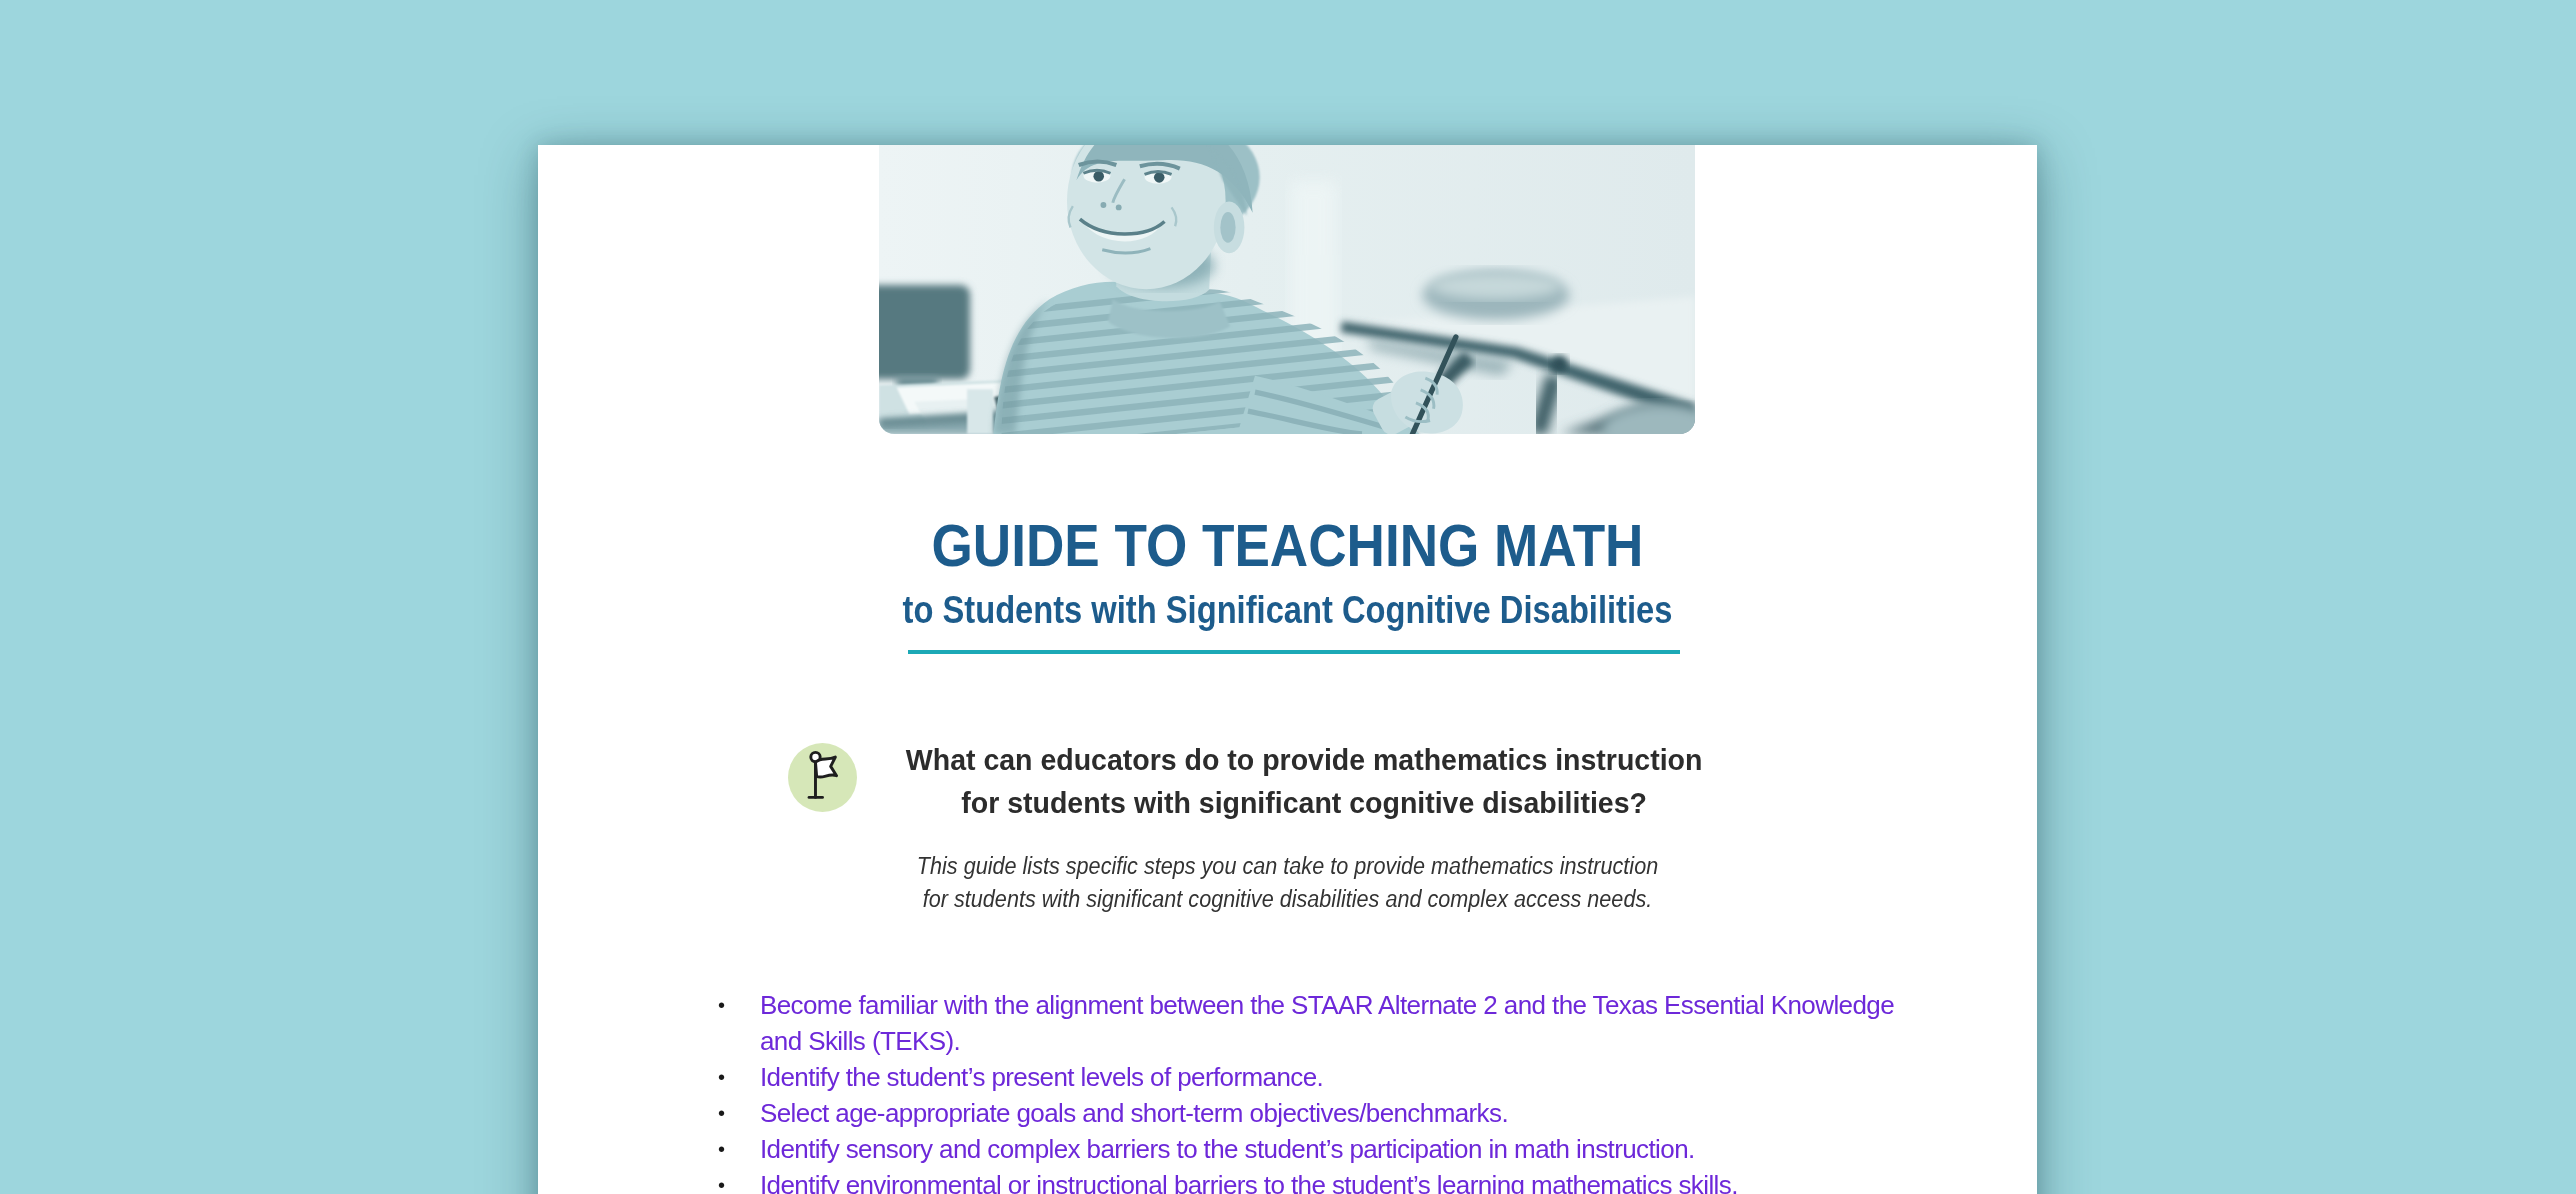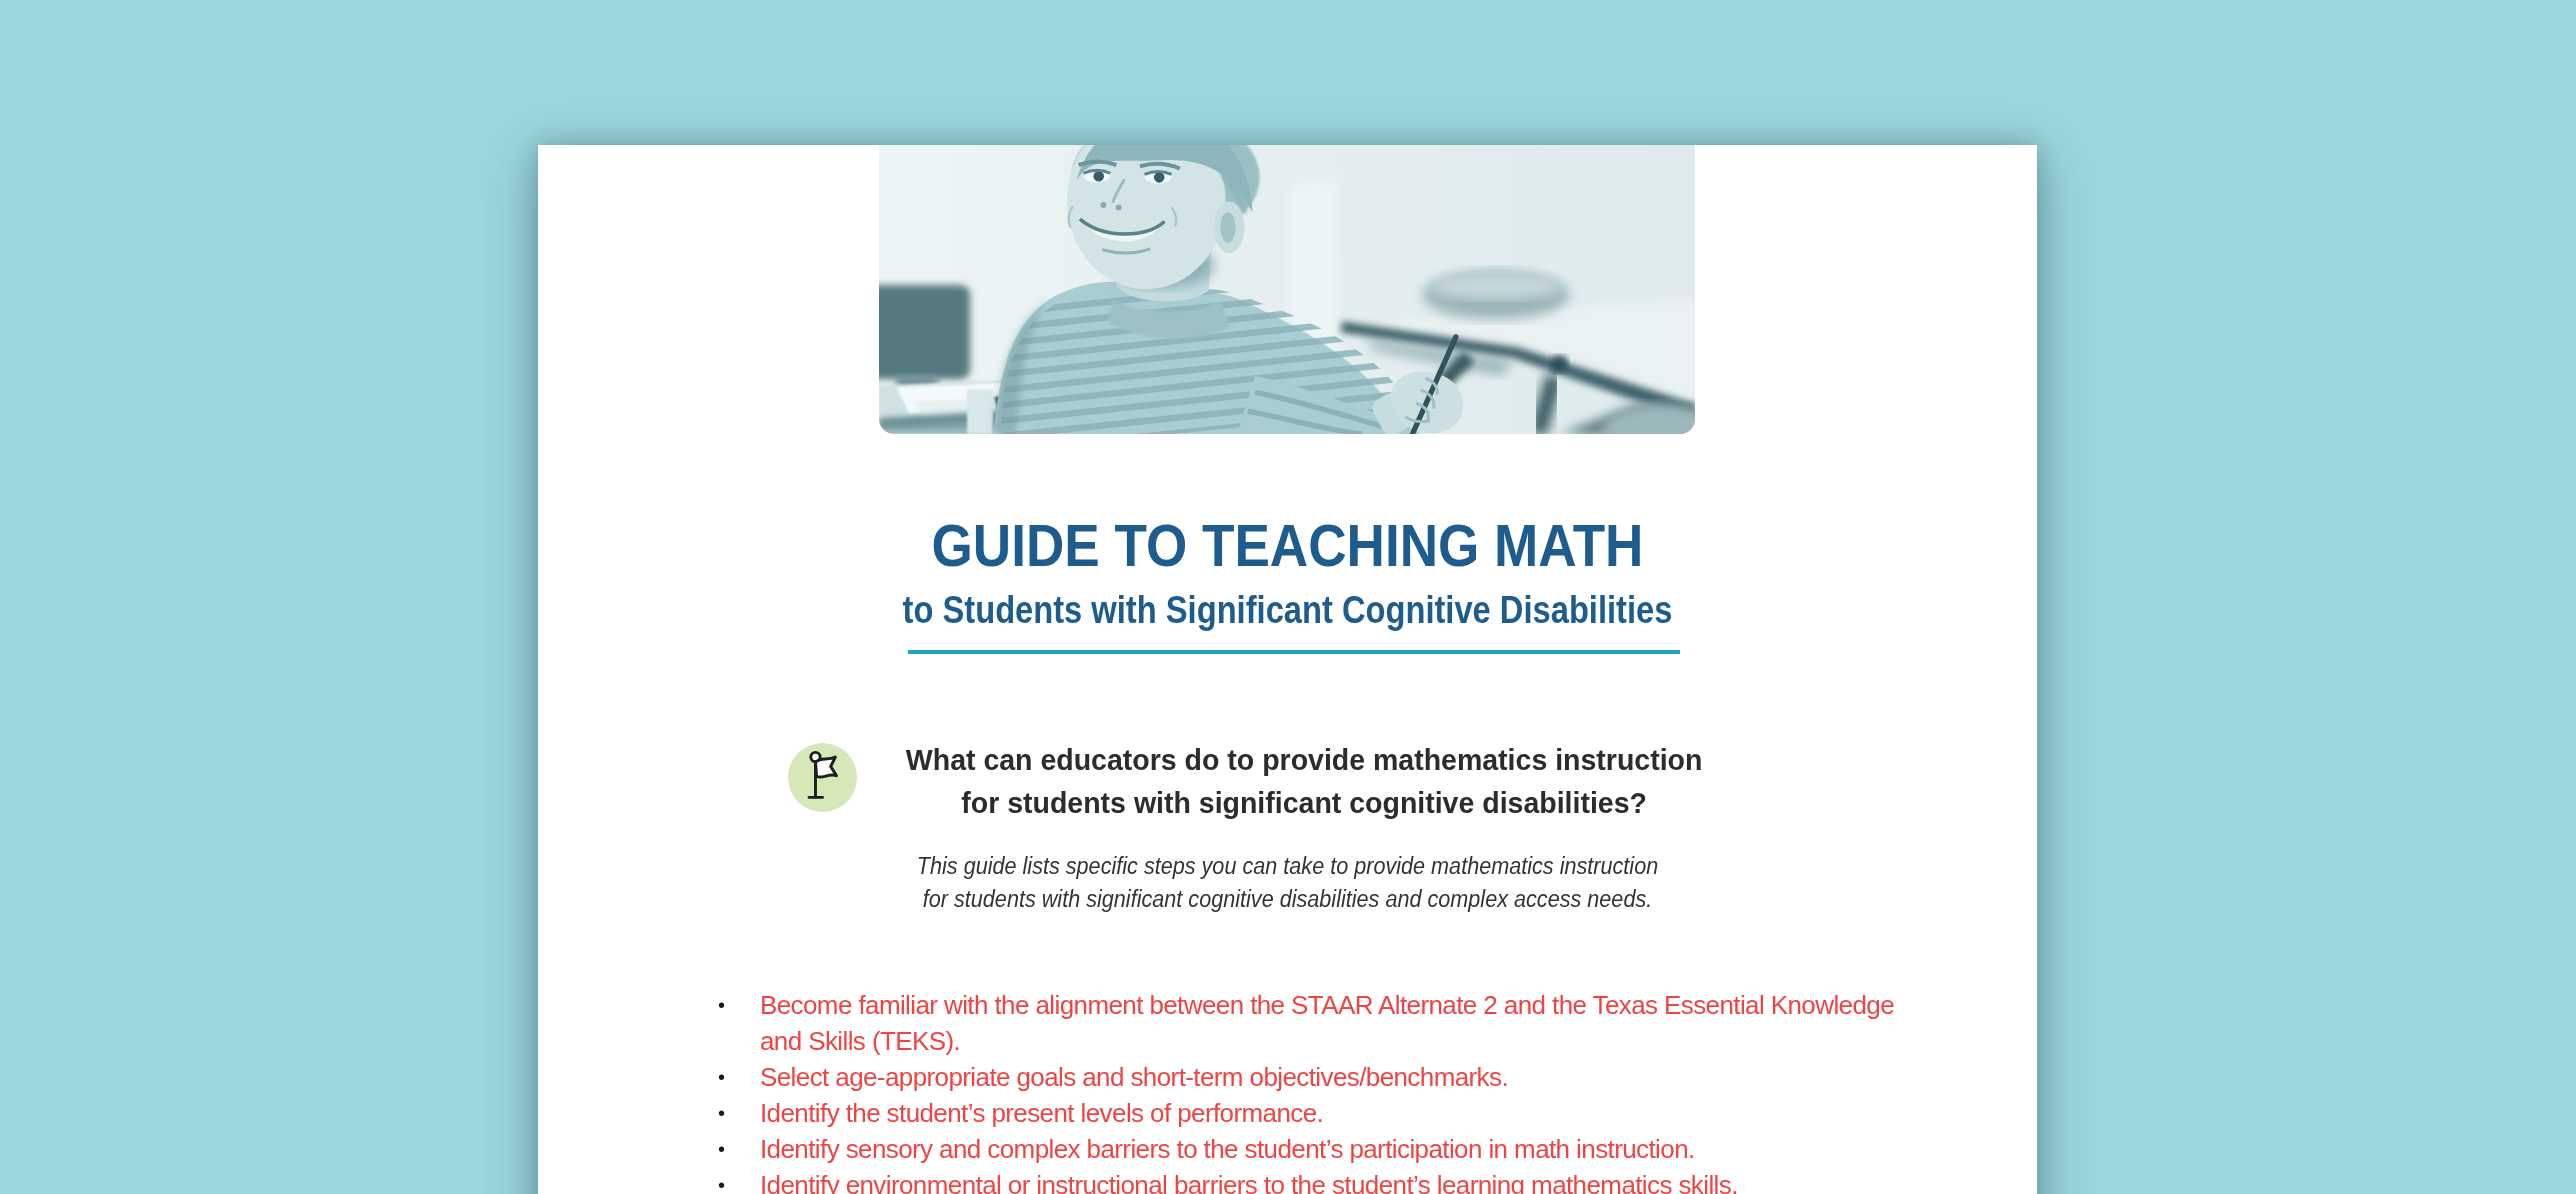--- a/index.html
+++ b/index.html
@@ -78,21 +78,21 @@
   
   .steps {
     position: absolute; left: 180px; top: 842px;
     width: 1199px;
     list-style: none; margin: 0; padding: 0;
   }
   .steps li {
     display: flex;
     font-size: 26px; line-height: 36px;
     letter-spacing: -0.6px;
-    color: #ef4444;
+    color: #6d28d9;
   }
   .steps li::before {
     content: "\2022";
     flex: none; width: 42px;
     font-size: 20px; line-height: 36px;
     color: #191919;
   }
   .steps li .t { flex: 1; }
 </style>
 </head>
@@ -239,28 +239,28 @@
     <div>for students with significant cognitive disabilities and complex access needs.</div>
   </div>
 
   <ul class="steps">
 
       <li>
         <span class="t">Become familiar with the alignment between the STAAR Alternate 2 and the Texas Essential Knowledge and Skills (TEKS).</span>
       </li>
 
       <li>
+        <span class="t">Identify the student’s present levels of performance.</span>
+      </li>
+
+      <li>
         <span class="t">Select age-appropriate goals and short-term objectives/benchmarks.</span>
       </li>
 
       <li>
-        <span class="t">Identify the student’s present levels of performance.</span>
-      </li>
-
-      <li>
         <span class="t">Identify sensory and complex barriers to the student’s participation in math instruction.</span>
       </li>
 
       <li>
         <span class="t">Identify environmental or instructional barriers to the student’s learning mathematics skills.</span>
       </li>
     </ul>
 
 </div>
 

